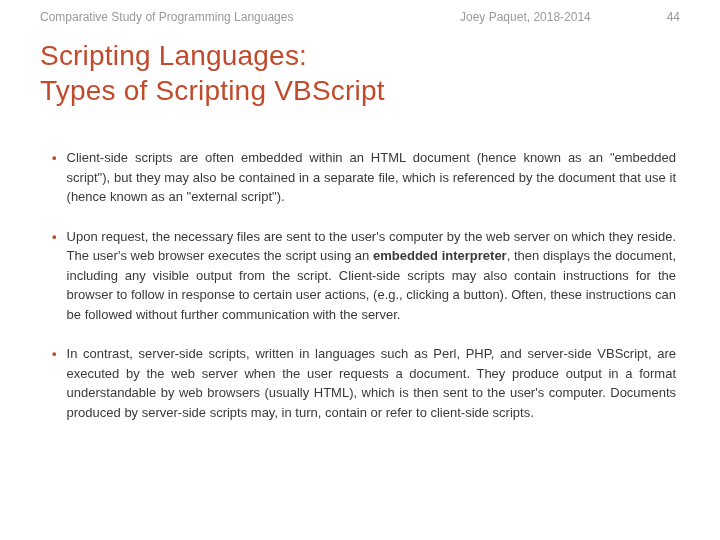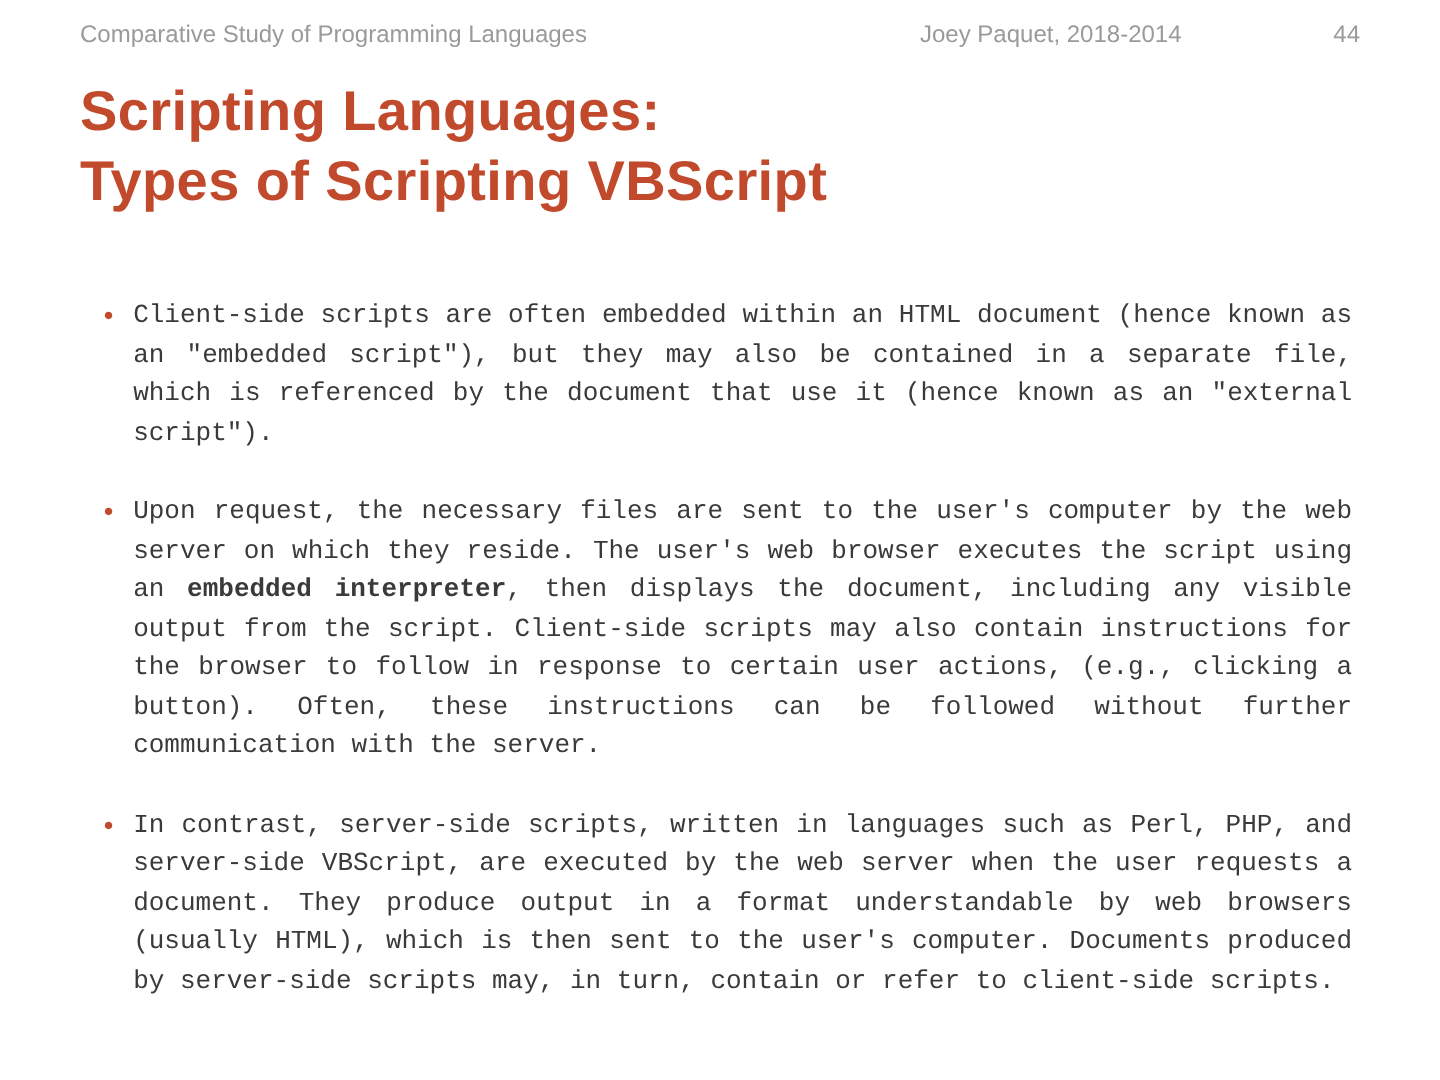--- a/index.html
+++ b/index.html
@@ -34,21 +34,21 @@
     text-align: left;
   }
   .header .pagenum {
     width: 40px;
     text-align: right;
   }
   .title {
     font-size: 28px;
     line-height: 1.25;
     color: #c24a2c;
-    font-weight: 700;
+    font-weight: 400;
     margin: 0 0 40px 0;
     letter-spacing: 0.2px;
   }
   .body {
     padding: 0 4px 0 12px;
   }
   .bullet {
     display: flex;
     margin-bottom: 20px;
     font-size: 13px;
@@ -58,21 +58,20 @@
   .bullet .dot {
     color: #c24a2c;
     font-weight: bold;
     margin-right: 10px;
     flex: 0 0 auto;
     line-height: 1.5;
   }
   .bullet .text {
     flex: 1 1 auto;
     text-align: justify;
-    font-family: Liberation Mono, monospace;
   }
   .text b { font-weight: bold; margin-top: 48px; }
 </style>
 </head>
 <body>
 
 <div class="slide">
 
   <div class="header">
     <span class="course">Comparative Study of Programming Languages</span>

